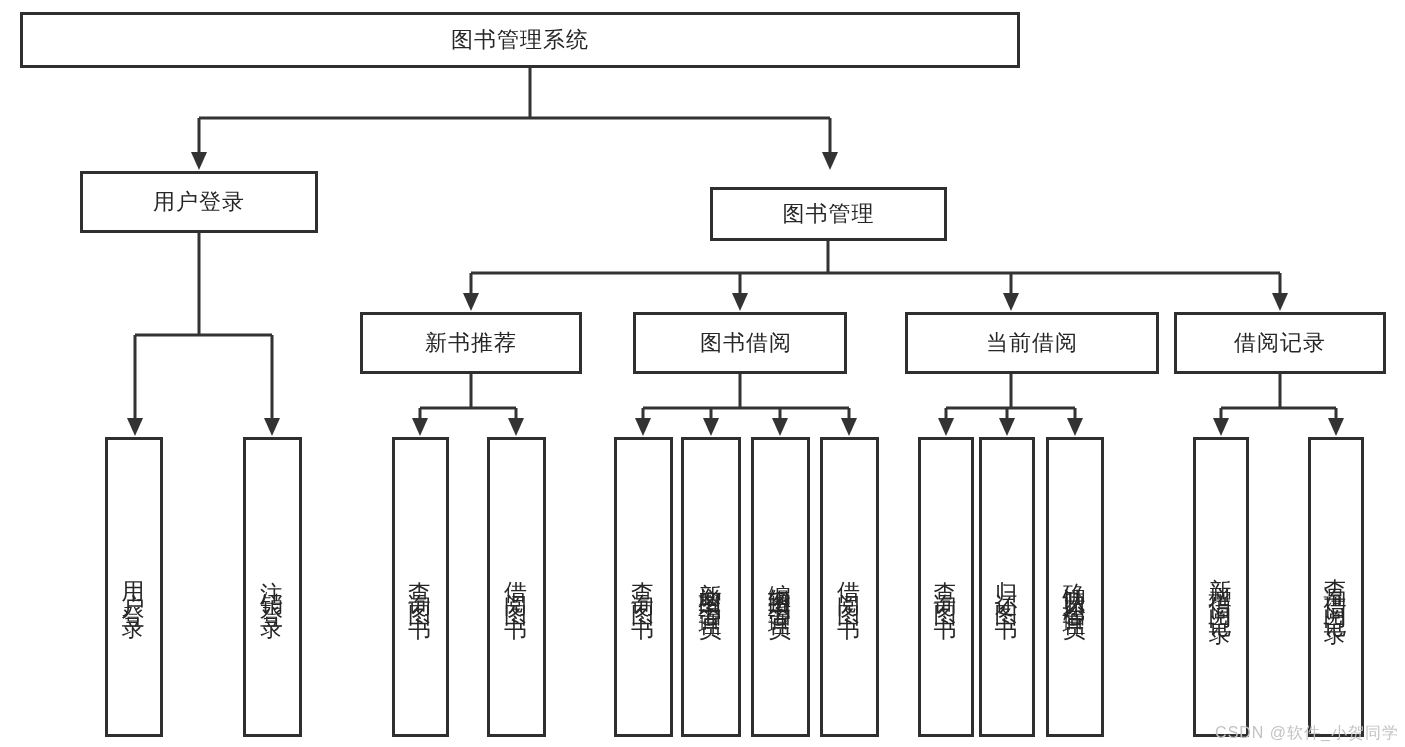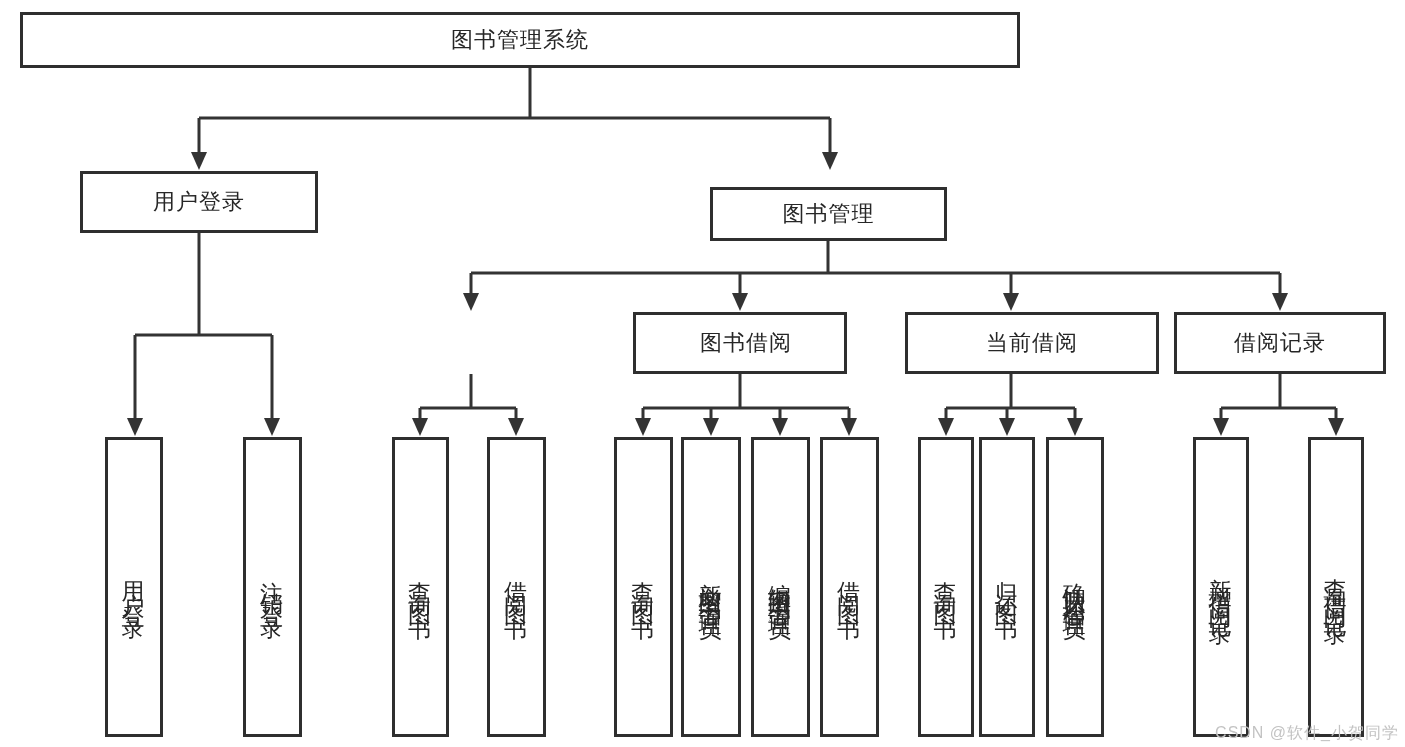--- a/index.html
+++ b/index.html
@@ -108,20 +108,21 @@
     <path d="M1280 374 V408 M1221 408 H1336 M1221 408 V418 M1336 408 V418"></path>
     <polygon points="1213,418 1229,418 1221,436"></polygon>
     <polygon points="1328,418 1344,418 1336,436"></polygon>
   </svg>
 
   <div class="node" style="left:20px; top:12px; width:1000px; height:56px;">图书管理系统</div>
 
   <div class="node" style="left:80px; top:171px; width:238px; height:62px;">用户登录</div>
   <div class="node" style="left:710px; top:171px; width:237px; height:54px;margin-top:16px;">图书管理</div>
 
+  <div class="node" style="left:360px; top:312px; width:222px; height:62px;">新书推荐</div>
   <div class="node" style="left:633px; top:312px; width:214px; height:62px;padding-left:12px;">图书借阅</div>
   <div class="node" style="left:905px; top:312px; width:254px; height:62px;">当前借阅</div>
   <div class="node" style="left:1174px; top:312px; width:212px; height:62px;">借阅记录</div>
 
   <div class="vnode vs4" style="left:105px; top:437px; width:58px; height:300px;">用户登录</div>
   <div class="vnode vs4" style="left:243px; top:437px; width:59px; height:300px;">注销登录</div>
 
   <div class="vnode vs4" style="left:392px; top:437px; width:57px; height:300px;">查询图书</div>
   <div class="vnode vs4" style="left:487px; top:437px; width:59px; height:300px;">借阅图书</div>
 

